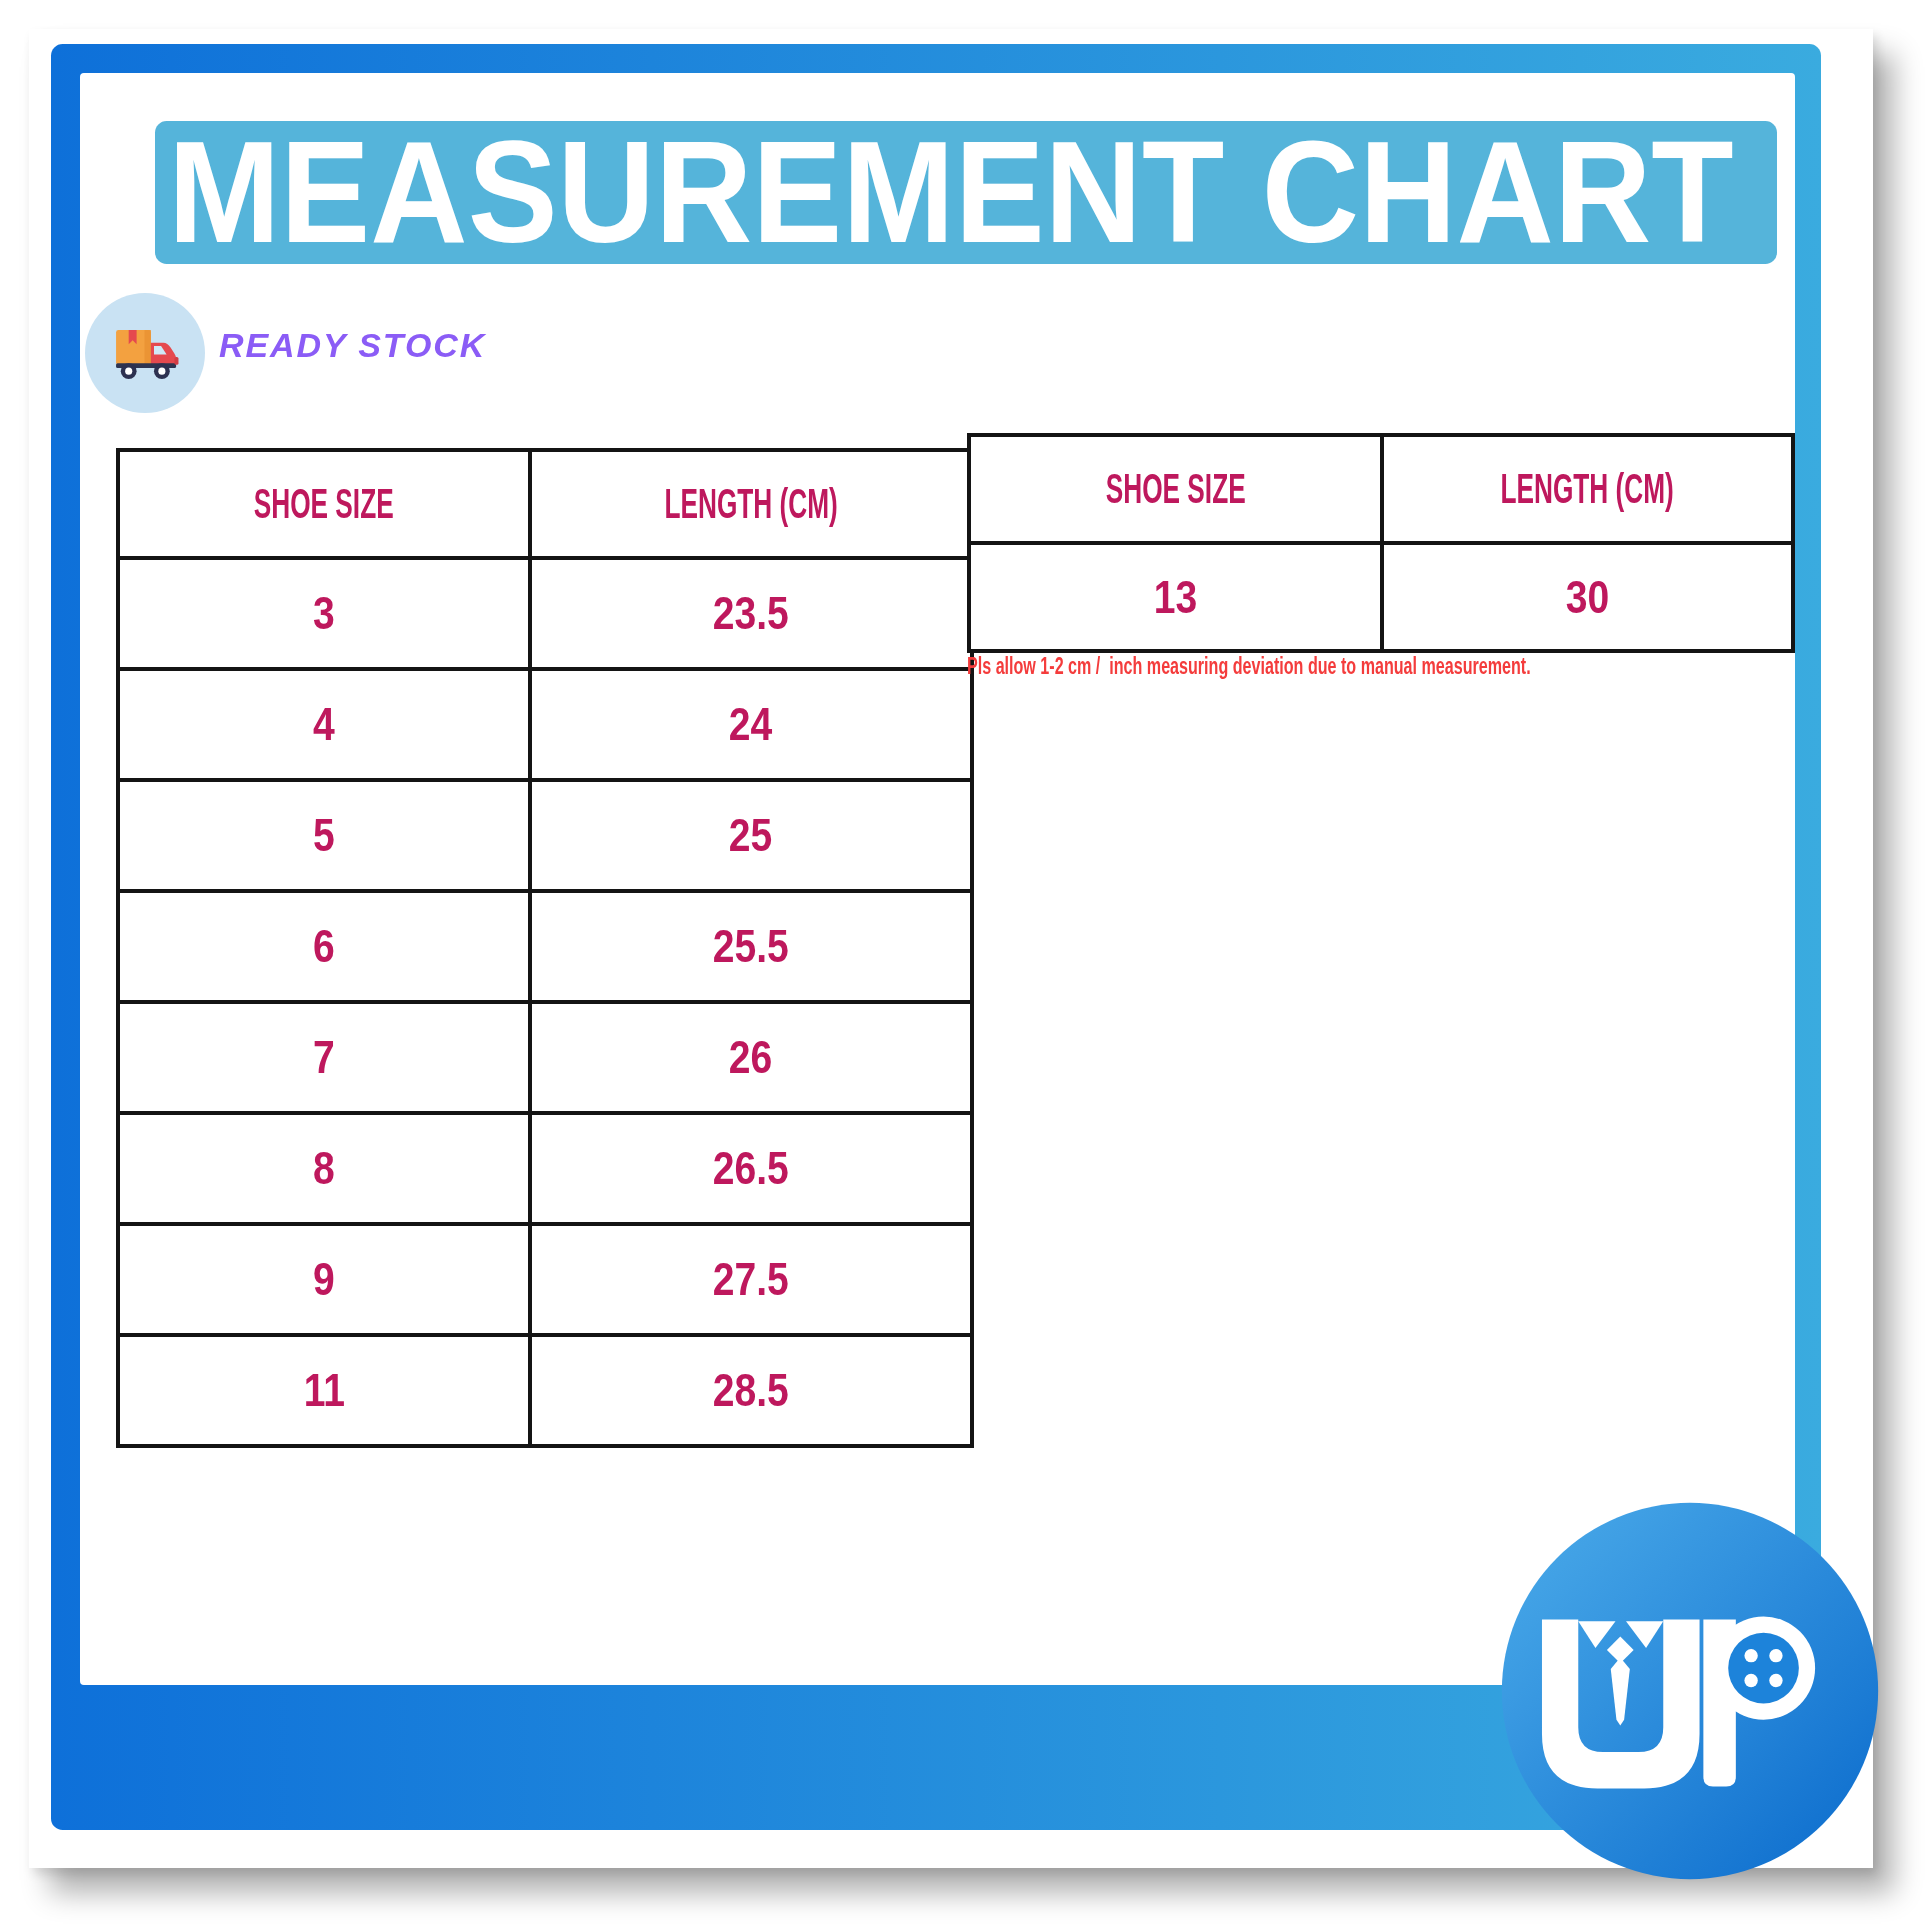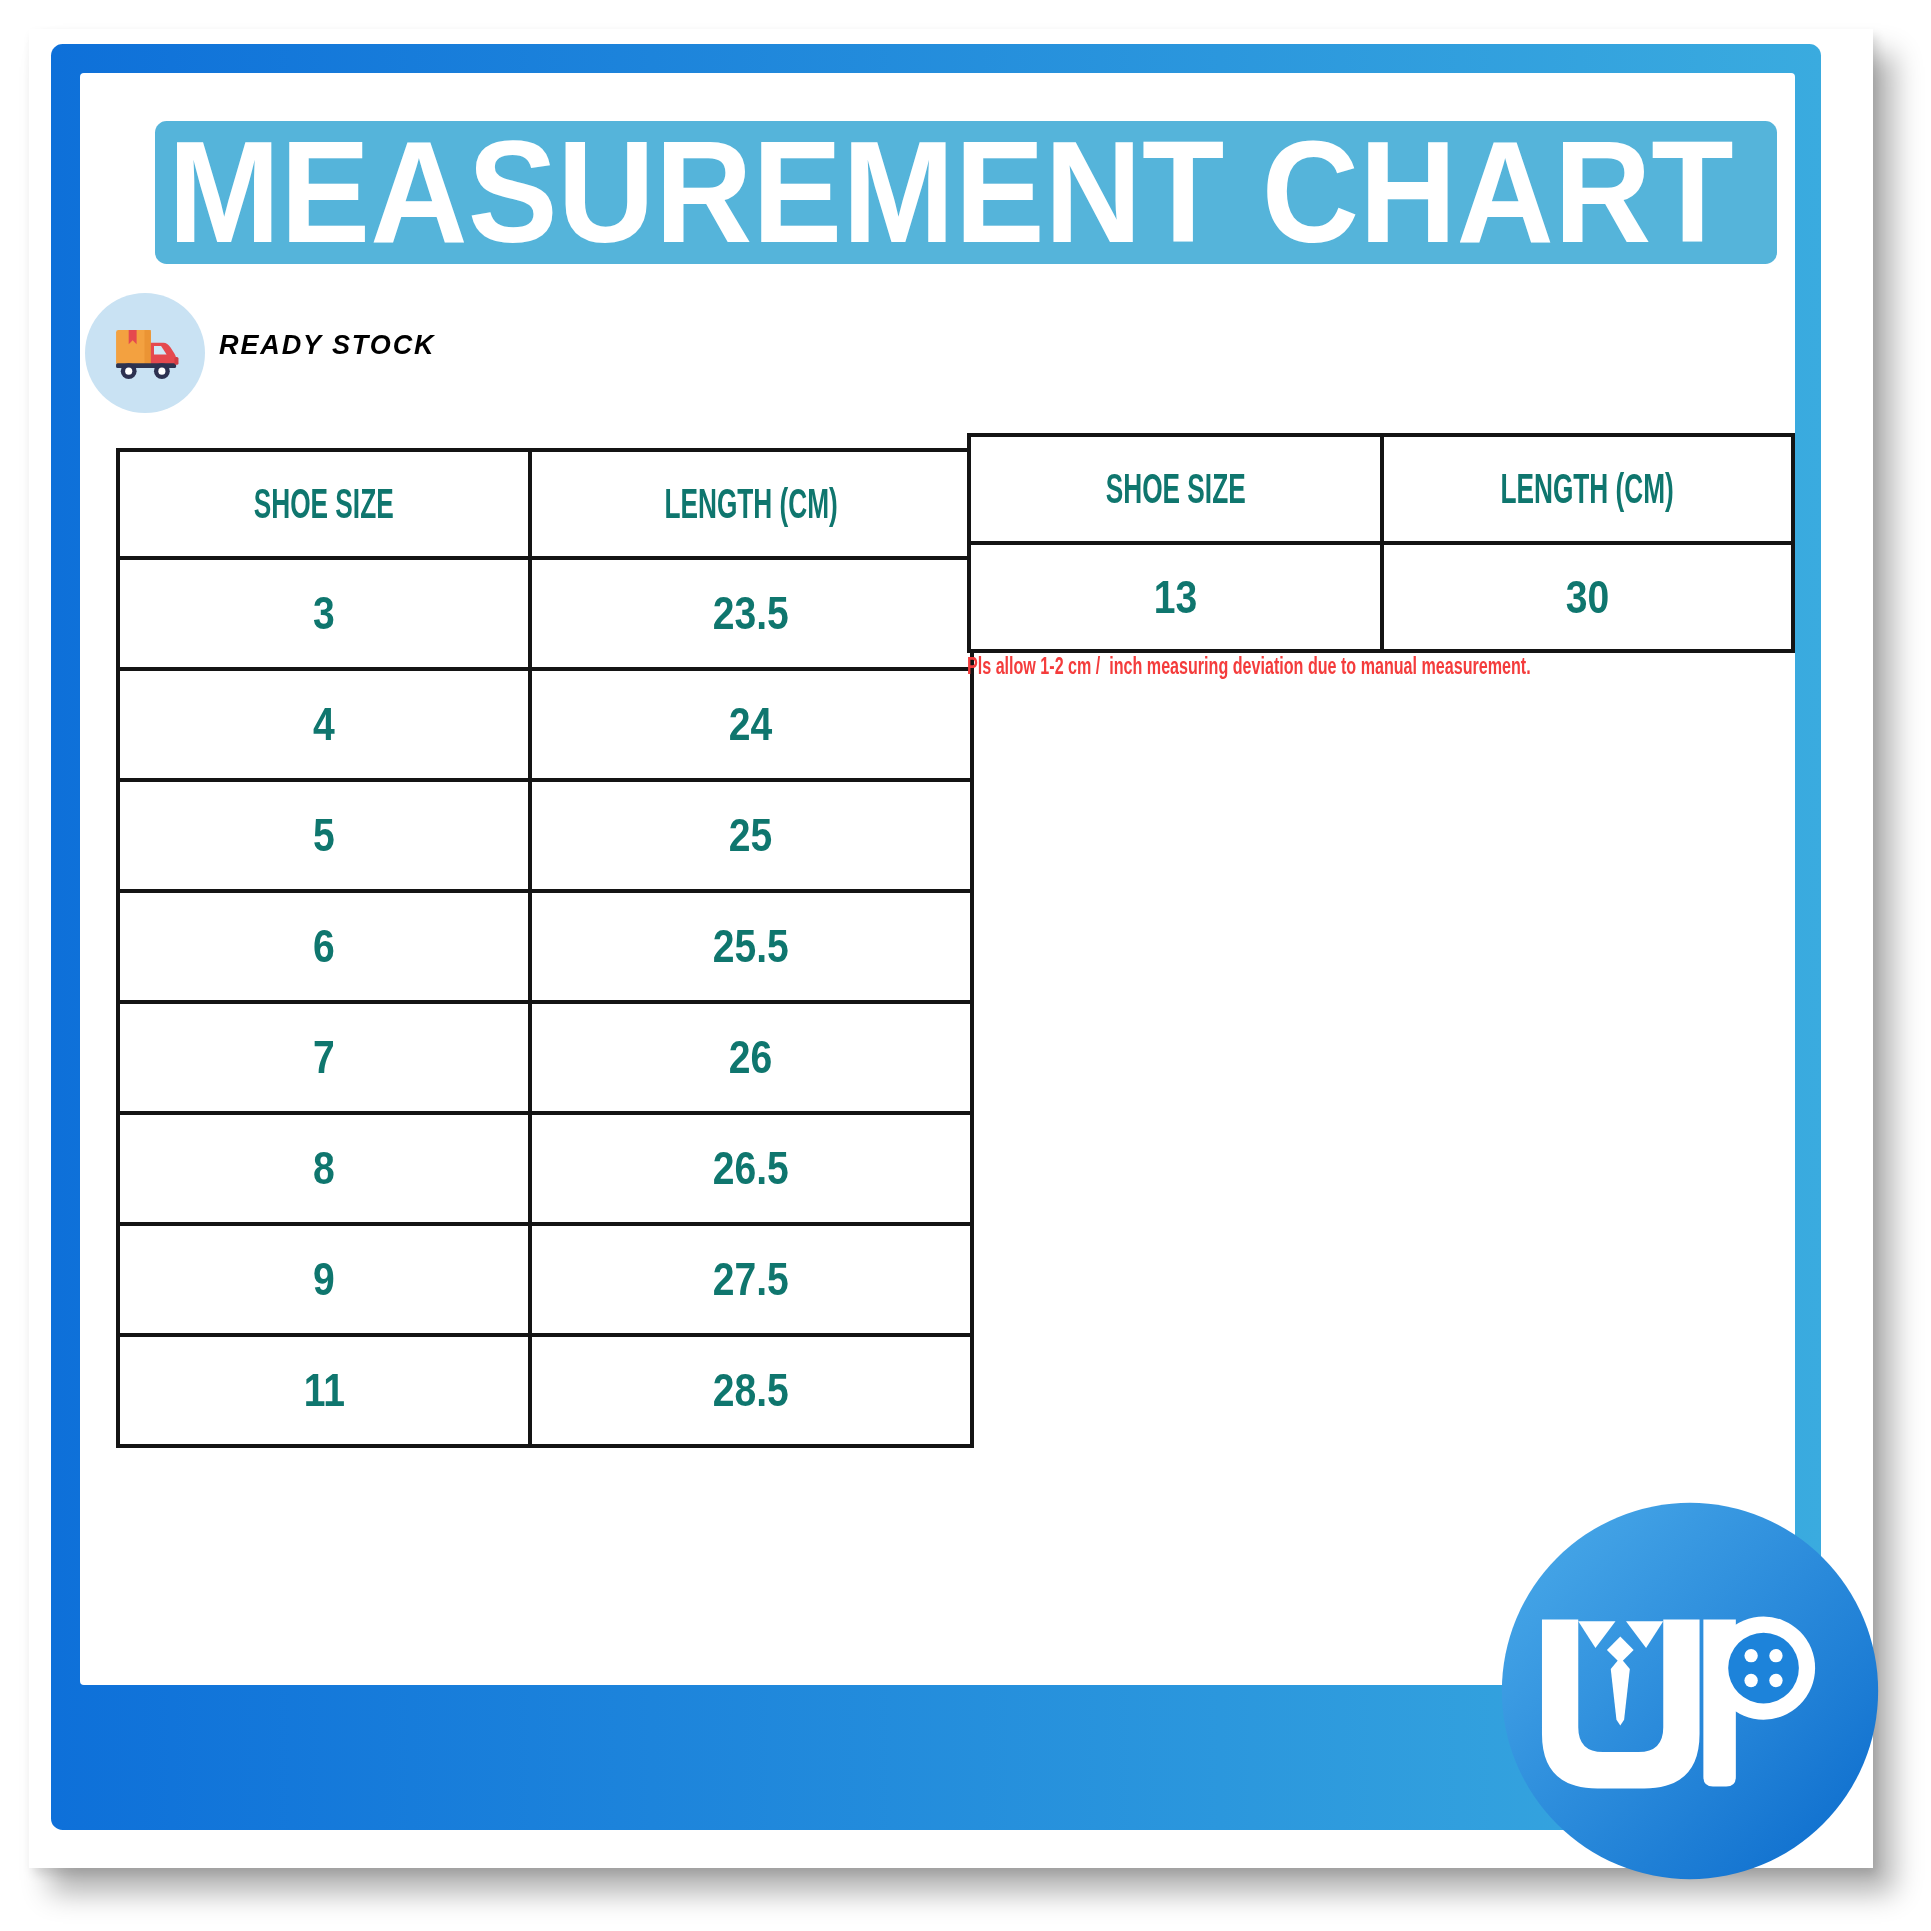--- a/index.html
+++ b/index.html
@@ -19,27 +19,27 @@
   .title-bar{position:absolute;left:75px;top:48px;width:1622px;height:143px;background:#55b4da;
              border-radius:11.6px;display:flex;align-items:center;justify-content:flex-start;
              padding-left:13px;box-sizing:border-box;overflow:hidden;}
   .title-text{font-size:145px;font-weight:bold;color:#ffffff;line-height:1;white-space:nowrap;
               display:inline-block;transform:scaleX(.93);transform-origin:left center;letter-spacing:0px;}
 
   
   .badge-circle{position:absolute;left:4.8px;top:220px;width:120px;height:120px;border-radius:50%;
                 background:#c9e2f3;display:flex;align-items:center;justify-content:center;}
   .badge-label{position:absolute;left:139px;top:243px;height:58px;line-height:58px;
-               font-size:27px;font-weight:bold;font-style:italic;letter-spacing:1.9px;color:#000000;
+               font-size:34px;font-weight:bold;font-style:italic;letter-spacing:1.9px;color:#8b5cf6;
                white-space:nowrap;}
 
   
   .tbl{position:absolute;border-collapse:collapse;table-layout:fixed;background:#ffffff;}
   .tbl th,.tbl td{border:4.8px solid #141414;text-align:center;vertical-align:middle;padding:0;
-                  font-weight:bold;color:#0f766e;}
+                  font-weight:bold;color:#be185d;}
   .tbl th{font-size:43px;}
   .tbl td{font-size:46px;}
   .cn{display:inline-block;transform:scaleX(.61);white-space:nowrap;}
   .cd{display:inline-block;transform:scaleX(.85);white-space:nowrap;}
   .tbl-left{left:36px;top:375px;width:854px;}
   .tbl-left tr.hdr{height:108px;}
   .tbl-left tr{height:111px;}
   .tbl-right{left:887px;top:360px;width:825px;}
   .tbl-right tr.hdr{height:108px;}
   .tbl-right tr{height:108px;}

